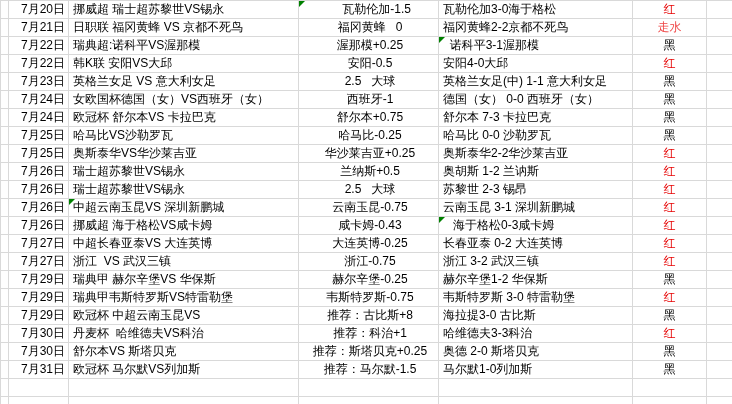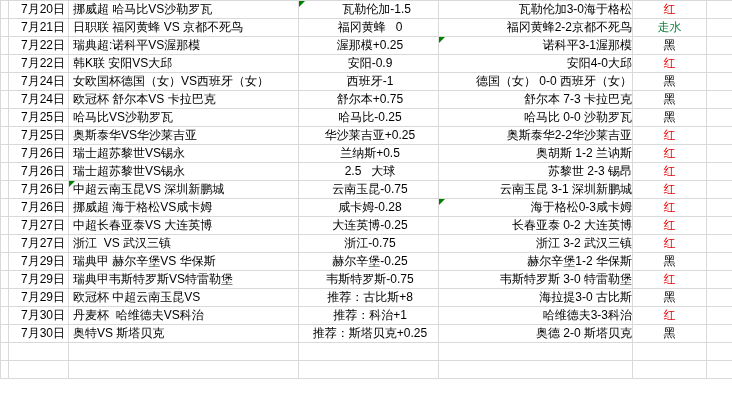--- a/index.html
+++ b/index.html
@@ -13,21 +13,21 @@
     height: 17px; line-height: 17px;
     padding: 0; margin: 0;
     overflow: hidden; white-space: pre;
     position: relative;
     font-size: 12px;
     vertical-align: middle;
   }
   td.date  { text-align: right; padding-right: 3px; }
   td.match { text-align: left; padding-left: 4px; }
   td.tip   { text-align: center; padding-left: 3px; }
-  td.result{ text-align: right; padding-left: 4px; }
+  td.result{ text-align: left; padding-left: 4px; }
   td.flag  { text-align: center; }
   .corner-marker {
     position: absolute; top: 0; left: 0;
     width: 0; height: 0;
     border-top: 6px solid #008000;
     border-right: 6px solid transparent;
   }
 </style>
 </head>
 <body>
@@ -40,51 +40,60 @@
         <col style="width:230px">
       <col style="width:140px">
         <col style="width:194px">
         <col style="width:74px">
       <col style="width:26px">
     </colgroup>
     <tbody>
         <tr>
     <td class="sliver"></td>
     <td class="date">7月20日</td>
-    <td class="match">挪威超 哈马比VS沙勒罗瓦</td>
+    <td class="match">挪威超 瑞士超苏黎世VS锡永</td>
     <td class="tip">    瓦勒伦加-1.5<div class="corner-marker"></div></td>
     <td class="result">瓦勒伦加3-0海于格松</td>
     <td class="flag" style="color: rgb(230, 0, 0);">红</td>
     <td class="trail"></td>
   </tr>
         <tr>
     <td class="sliver"></td>
     <td class="date">7月21日</td>
     <td class="match">日职联 福冈黄蜂 VS 京都不死鸟</td>
     <td class="tip">福冈黄蜂   0</td>
     <td class="result">福冈黄蜂2-2京都不死鸟</td>
-    <td class="flag" style="color: #15803d;">走水</td>
+    <td class="flag" style="color: #ef4444;">走水</td>
     <td class="trail"></td>
   </tr>
         <tr>
     <td class="sliver"></td>
     <td class="date">7月22日</td>
     <td class="match">瑞典超:诺科平VS渥那模</td>
     <td class="tip">渥那模+0.25</td>
     <td class="result">  诺科平3-1渥那模<div class="corner-marker"></div></td>
     <td class="flag" style="color: rgb(0, 0, 0);">黑</td>
     <td class="trail"></td>
   </tr>
         <tr>
     <td class="sliver"></td>
     <td class="date">7月22日</td>
     <td class="match">韩K联 安阳VS大邱</td>
-    <td class="tip">安阳-0.9</td>
+    <td class="tip">安阳-0.5</td>
     <td class="result">安阳4-0大邱</td>
     <td class="flag" style="color: rgb(230, 0, 0);">红</td>
+    <td class="trail"></td>
+  </tr>
+        <tr>
+    <td class="sliver"></td>
+    <td class="date">7月23日</td>
+    <td class="match">英格兰女足 VS 意大利女足</td>
+    <td class="tip">2.5   大球</td>
+    <td class="result">英格兰女足(中) 1-1 意大利女足</td>
+    <td class="flag" style="color: rgb(0, 0, 0);">黑</td>
     <td class="trail"></td>
   </tr>
         <tr>
     <td class="sliver"></td>
     <td class="date">7月24日</td>
     <td class="match">女欧国杯德国（女）VS西班牙（女）</td>
     <td class="tip">西班牙-1</td>
     <td class="result">德国（女） 0-0 西班牙（女）</td>
     <td class="flag" style="color: rgb(0, 0, 0);">黑</td>
     <td class="trail"></td>
@@ -140,21 +149,21 @@
     <td class="match">中超云南玉昆VS 深圳新鹏城<div class="corner-marker"></div></td>
     <td class="tip">云南玉昆-0.75</td>
     <td class="result">云南玉昆 3-1 深圳新鹏城</td>
     <td class="flag" style="color: rgb(230, 0, 0);">红</td>
     <td class="trail"></td>
   </tr>
         <tr>
     <td class="sliver"></td>
     <td class="date">7月26日</td>
     <td class="match">挪威超 海于格松VS咸卡姆</td>
-    <td class="tip">咸卡姆-0.28</td>
+    <td class="tip">咸卡姆-0.43</td>
     <td class="result">   海于格松0-3咸卡姆<div class="corner-marker"></div></td>
     <td class="flag" style="color: rgb(230, 0, 0);">红</td>
     <td class="trail"></td>
   </tr>
         <tr>
     <td class="sliver"></td>
     <td class="date">7月27日</td>
     <td class="match">中超长春亚泰VS 大连英博</td>
     <td class="tip">大连英博-0.25</td>
     <td class="result">长春亚泰 0-2 大连英博</td>
@@ -202,23 +211,32 @@
     <td class="date">7月30日</td>
     <td class="match">丹麦杯  哈维德夫VS科治</td>
     <td class="tip">推荐：科治+1</td>
     <td class="result">哈维德夫3-3科治</td>
     <td class="flag" style="color: rgb(230, 0, 0);">红</td>
     <td class="trail"></td>
   </tr>
         <tr>
     <td class="sliver"></td>
     <td class="date">7月30日</td>
-    <td class="match">奥特VS 斯塔贝克</td>
+    <td class="match">舒尔本VS 斯塔贝克</td>
     <td class="tip">推荐：斯塔贝克+0.25</td>
     <td class="result">奥德 2-0 斯塔贝克</td>
+    <td class="flag" style="color: rgb(0, 0, 0);">黑</td>
+    <td class="trail"></td>
+  </tr>
+        <tr>
+    <td class="sliver"></td>
+    <td class="date">7月31日</td>
+    <td class="match">欧冠杯 马尔默VS列加斯</td>
+    <td class="tip">推荐：马尔默-1.5</td>
+    <td class="result">马尔默1-0列加斯</td>
     <td class="flag" style="color: rgb(0, 0, 0);">黑</td>
     <td class="trail"></td>
   </tr>
         <tr>
     <td class="sliver"></td>
     <td class="date"></td>
     <td class="match"></td>
     <td class="tip"></td>
     <td class="result"></td>
     <td class="flag"></td>

